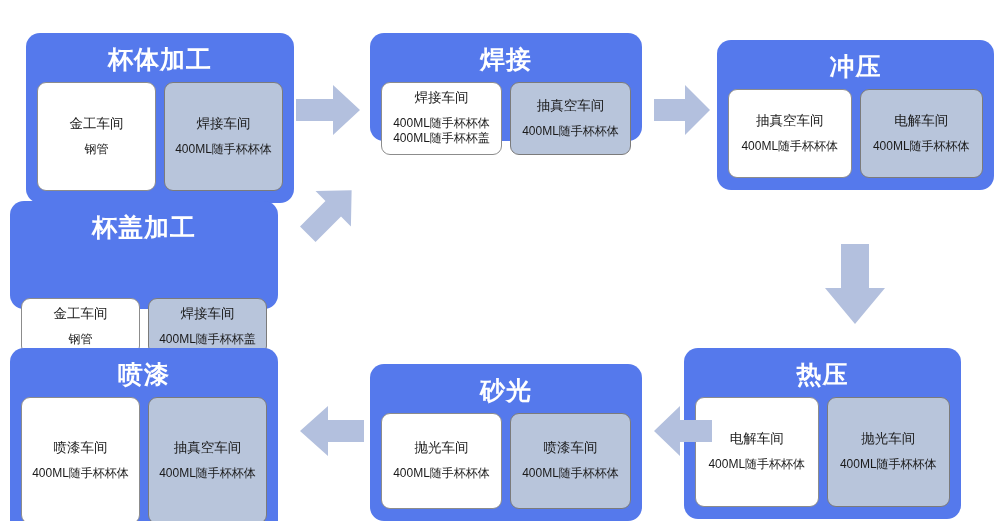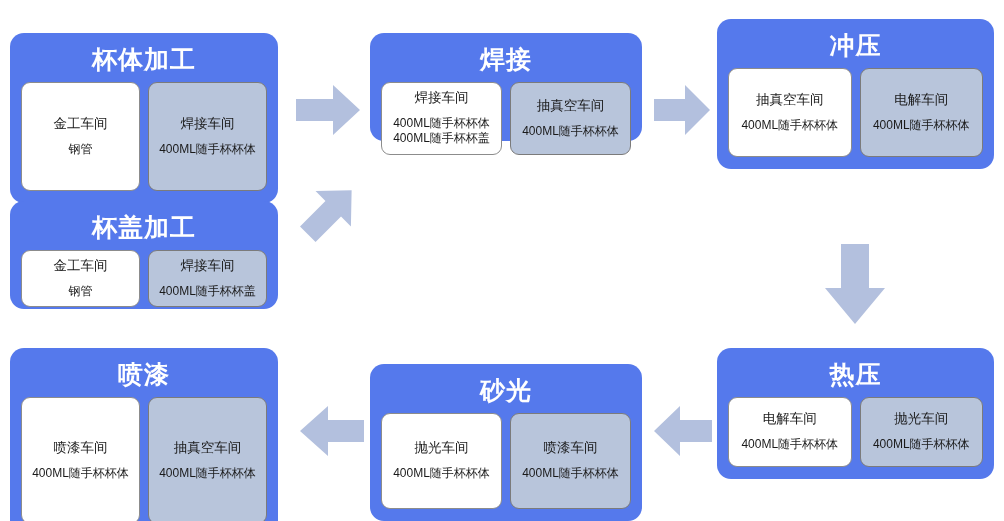--- a/index.html
+++ b/index.html
@@ -91,21 +91,21 @@
   .arrow {
     position: absolute;
   }
   .arrow svg { display: block; }
 </style>
 </head>
 <body>
 
 <div id="canvas">
 
-  <div class="stage" style="left:10px; top:33px; width:268px; height:170px;">
+  <div class="stage" style="left:26px; top:33px; width:268px; height:170px;">
     <div class="stage-title">杯体加工</div>
     <div class="stage-body">
       <div class="wcard white">
         <div class="wcard-title">金工车间</div>
         <div class="wcard-item">钢管</div>
       </div>
       <div class="wcard grey">
         <div class="wcard-title">焊接车间</div>
         <div class="wcard-item">400ML随手杯杯体</div>
       </div>
@@ -120,35 +120,35 @@
         <div class="wcard-item">400ML随手杯杯体</div>
         <div class="wcard-item">400ML随手杯杯盖</div>
       </div>
       <div class="wcard grey">
         <div class="wcard-title">抽真空车间</div>
         <div class="wcard-item">400ML随手杯杯体</div>
       </div>
     </div>
   </div>
 
-  <div class="stage" style="left:717px; top:19px; width:277px; height:150px;">
+  <div class="stage" style="left:717px; top:40px; width:277px; height:150px;">
     <div class="stage-title">冲压</div>
     <div class="stage-body">
       <div class="wcard white">
         <div class="wcard-title">抽真空车间</div>
         <div class="wcard-item">400ML随手杯杯体</div>
       </div>
       <div class="wcard grey">
         <div class="wcard-title">电解车间</div>
         <div class="wcard-item">400ML随手杯杯体</div>
       </div>
     </div>
   </div>
 
-  <div class="stage" style="left:10px; top:201px; width:268px; height:108px;">
+  <div class="stage" style="left:10px; top:201px; width:268px; height:108px;gap:48px;">
     <div class="stage-title">杯盖加工</div>
     <div class="stage-body">
       <div class="wcard white">
         <div class="wcard-title">金工车间</div>
         <div class="wcard-item">钢管</div>
       </div>
       <div class="wcard grey">
         <div class="wcard-title">焊接车间</div>
         <div class="wcard-item">400ML随手杯杯盖</div>
       </div>
@@ -176,21 +176,21 @@
         <div class="wcard-title">抛光车间</div>
         <div class="wcard-item">400ML随手杯杯体</div>
       </div>
       <div class="wcard grey">
         <div class="wcard-title">喷漆车间</div>
         <div class="wcard-item">400ML随手杯杯体</div>
       </div>
     </div>
   </div>
 
-  <div class="stage" style="left:717px; top:348px; width:277px; height:131px;">
+  <div class="stage" style="left:684px; top:348px; width:277px; height:171px;">
     <div class="stage-title">热压</div>
     <div class="stage-body">
       <div class="wcard white">
         <div class="wcard-title">电解车间</div>
         <div class="wcard-item">400ML随手杯杯体</div>
       </div>
       <div class="wcard grey">
         <div class="wcard-title">抛光车间</div>
         <div class="wcard-item">400ML随手杯杯体</div>
       </div>

